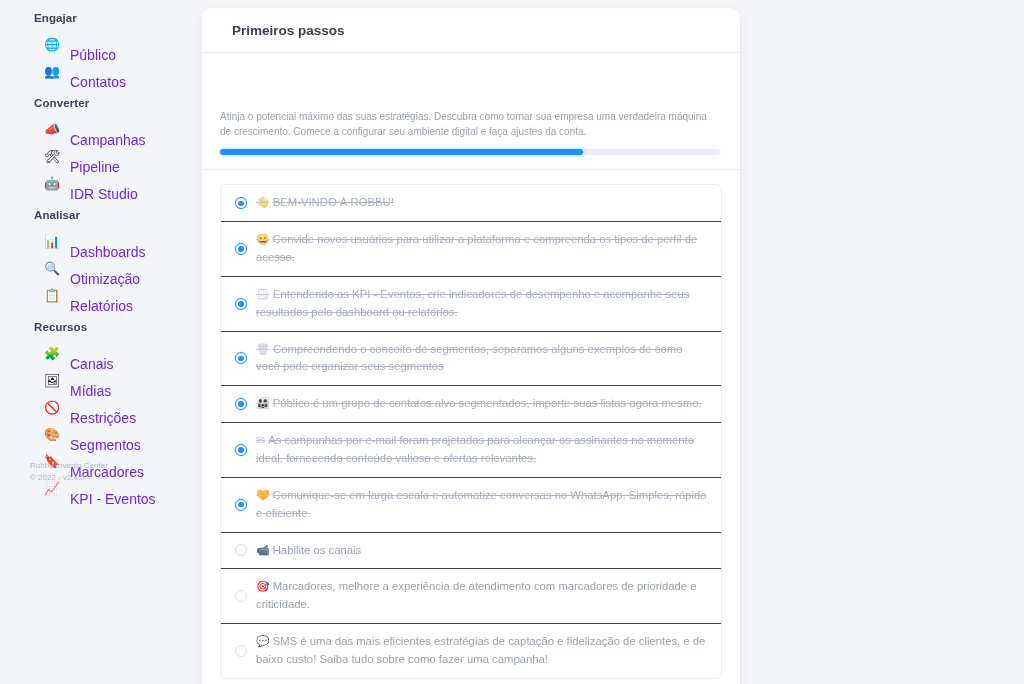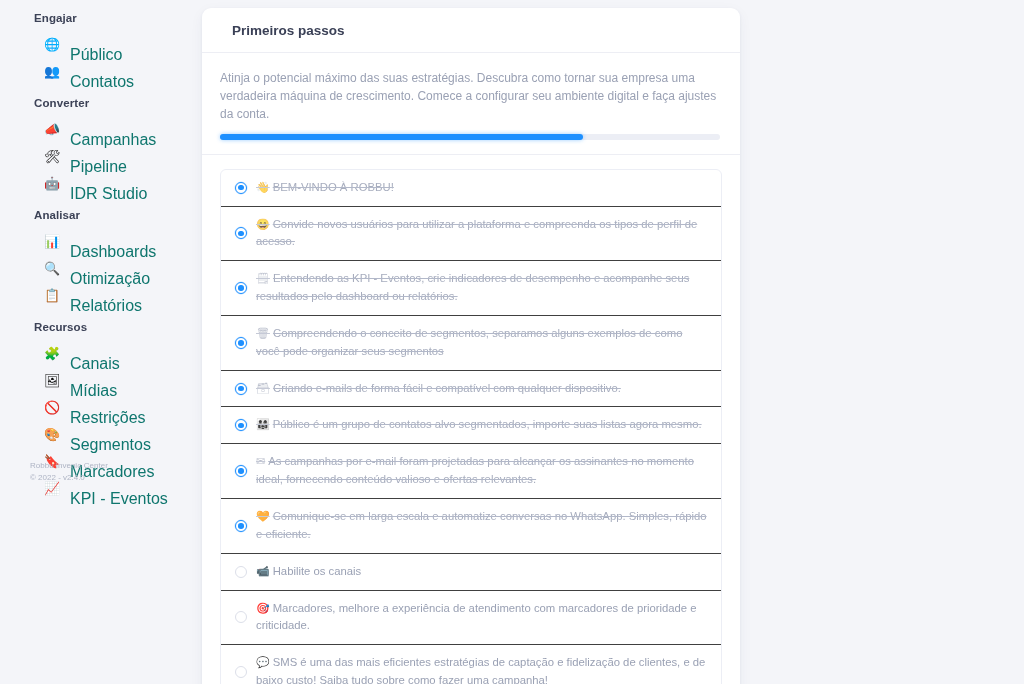--- a/index.html
+++ b/index.html
@@ -38,22 +38,22 @@
     cursor: pointer;
   }
   .nav-item .nav-ico {
     font-size: 13px;
     width: 16px;
     line-height: 1;
     text-align: center;
     filter: saturate(1.05);
   }
   .nav-item .nav-label {
-    font-size: 16px;
-    color: #0f766e;
+    font-size: 14px;
+    color: #6d28d9;
     white-space: nowrap;
     margin-top: 20px;
   }
   .sidebar-footer {
     position: absolute;
     left: 30px;
     top: 460px;
     font-size: 8px;
     line-height: 1.45;
     color: #aeb4c4;
@@ -81,24 +81,25 @@
   .card-title {
     font-size: 13.5px;
     font-weight: bold;
     color: #3a4056;
     padding-left: 12px;
   }
   .card-intro {
     padding: 16px 18px 0 18px;
   }
   .intro-text {
-    font-size: 12px;
+    font-size: 10px;
     line-height: 1.52;
     color: #9aa1b4;
     max-width: 498px;
+    margin-top: 40px;
   }
   .progress-wrap {
     padding: 10px 18px 0 18px;
   }
   .progress-track {
     position: relative;
     height: 6px;
     width: 500px;
     border-radius: 4px;
     background: #eceef5;
@@ -282,24 +283,20 @@
             <div class="check-row done">
               <span class="radio checked"></span>
               <span class="check-text"><span class="emo">🗒</span><span>Entendendo as KPI - Eventos, crie indicadores de desempenho e acompanhe seus resultados pelo dashboard ou relatórios.</span></span>
             </div>
             <div class="check-row done">
               <span class="radio checked"></span>
               <span class="check-text"><span class="emo">🗑</span><span>Compreendendo o conceito de segmentos, separamos alguns exemplos de como você pode organizar seus segmentos</span></span>
             </div>
             <div class="check-row done">
               <span class="radio checked"></span>
-              <span class="check-text"><span class="emo">🗃</span><span>Criando e-mails de forma fácil e compatível com qualquer dispositivo.</span></span>
-            </div>
-            <div class="check-row done">
-              <span class="radio checked"></span>
               <span class="check-text"><span class="emo">👨‍👩‍👧</span><span>Público é um grupo de contatos alvo segmentados, importe suas listas agora mesmo.</span></span>
             </div>
             <div class="check-row done">
               <span class="radio checked"></span>
               <span class="check-text"><span class="emo">✉</span><span>As campanhas por e-mail foram projetadas para alcançar os assinantes no momento ideal, fornecendo conteúdo valioso e ofertas relevantes.</span></span>
             </div>
             <div class="check-row done">
               <span class="radio checked"></span>
               <span class="check-text"><span class="emo">🧡</span><span>Comunique-se em larga escala e automatize conversas no WhatsApp. Simples, rápido e eficiente.</span></span>
             </div>

